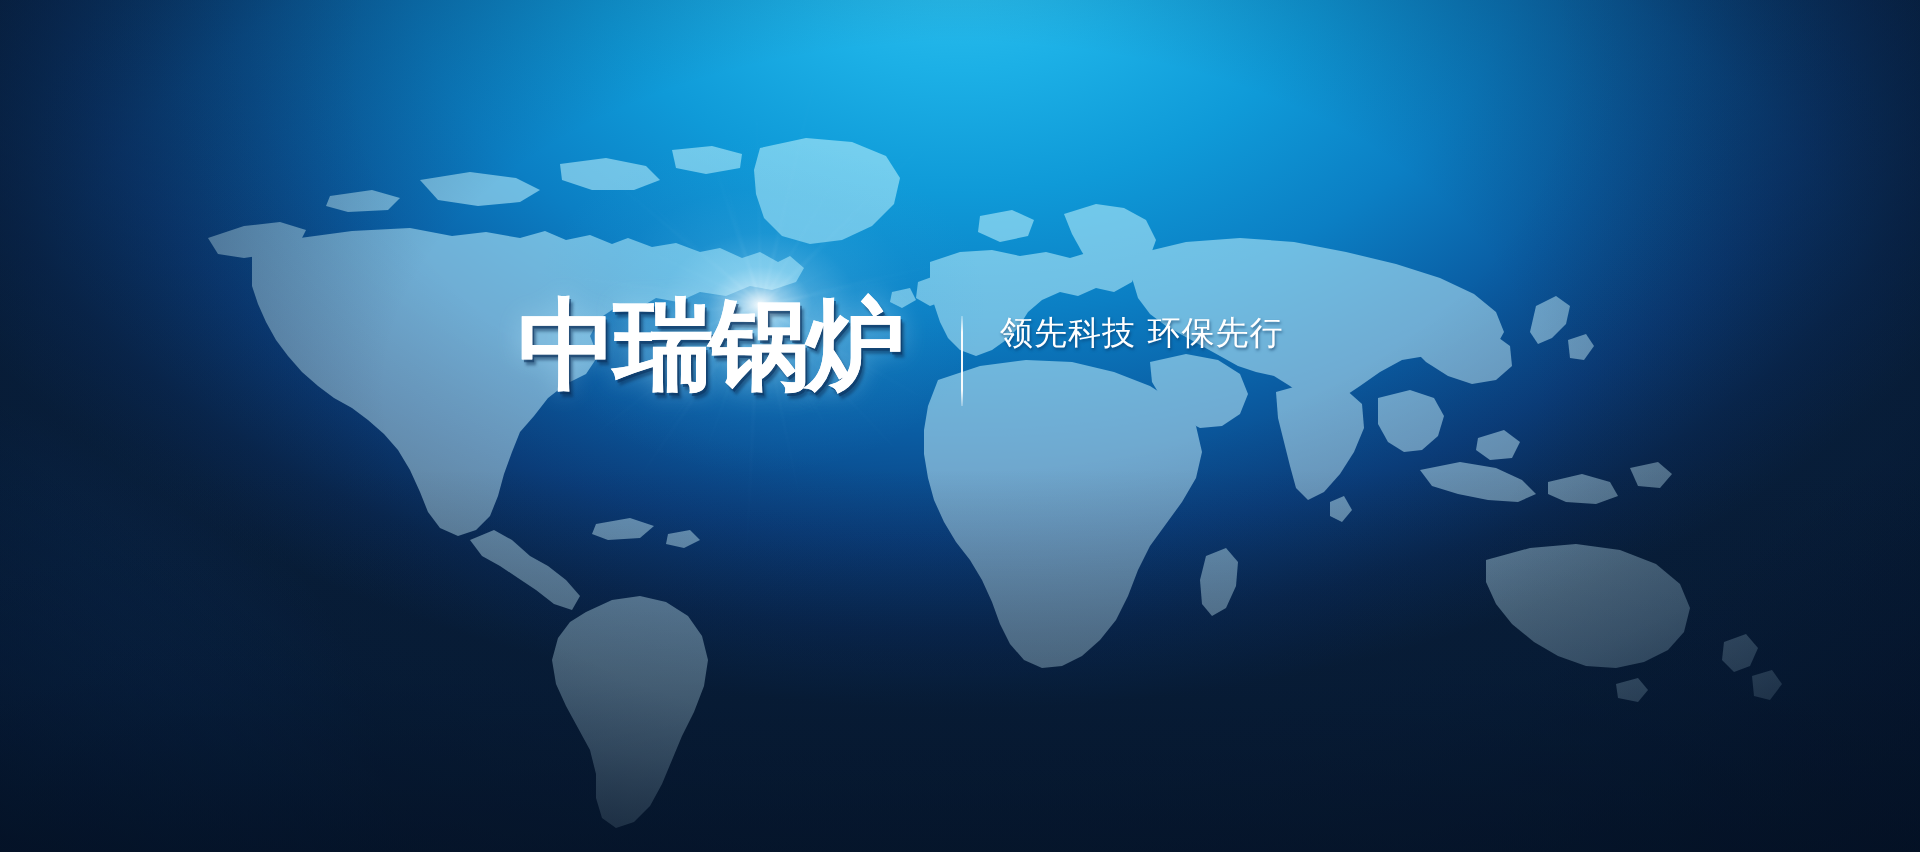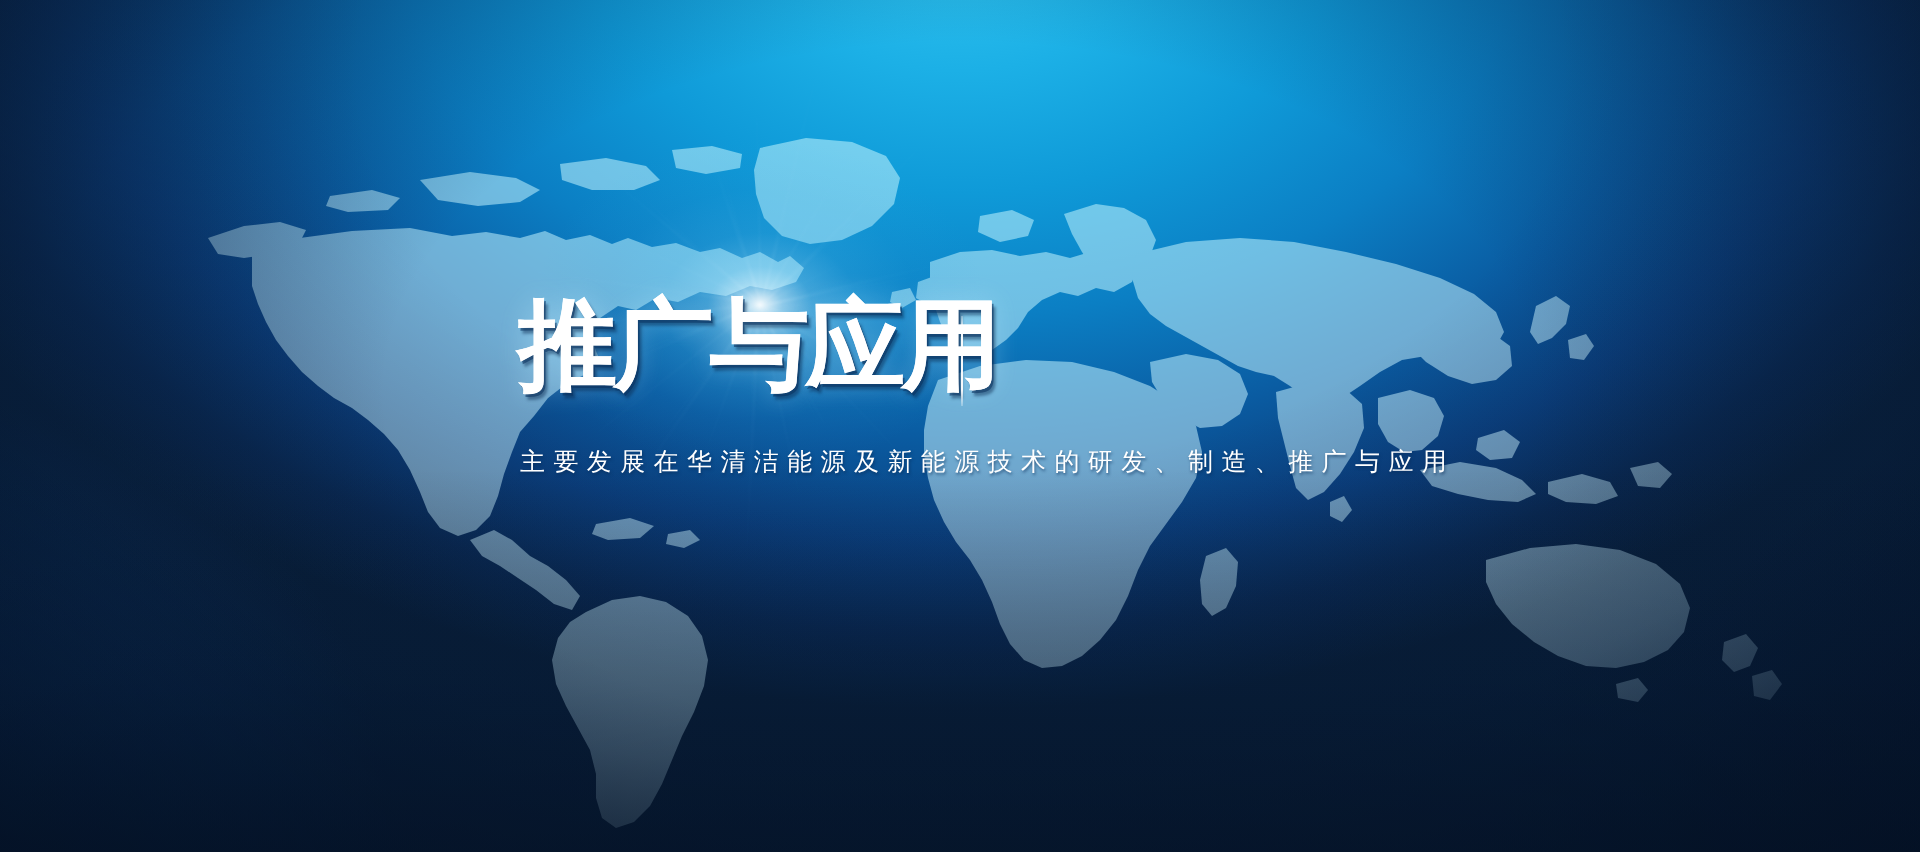--- a/index.html
+++ b/index.html
@@ -324,23 +324,23 @@
       <div class="ray" style="width: 224px; height: 1.9px; opacity: 0.24; transform: rotate(300.5deg);"></div>
       <div class="ray" style="width: 277px; height: 2.8px; opacity: 0.2; transform: rotate(315.1deg);"></div>
       <div class="ray" style="width: 330px; height: 1px; opacity: 0.15; transform: rotate(317.6deg);"></div>
       <div class="ray" style="width: 153px; height: 1.9px; opacity: 0.11; transform: rotate(332.2deg);"></div>
       <div class="ray" style="width: 206px; height: 2.8px; opacity: 0.26; transform: rotate(346.8deg);"></div>
       <div class="ray" style="width: 259px; height: 1px; opacity: 0.22; transform: rotate(349.4deg);"></div>
     </div>
   <div class="burst-core"></div>
 
   <div class="logo-block">
-    <div class="logo-text">推广与应用</div>
+    <div class="logo-text">中瑞锅炉</div>
   </div>
 
   <div class="divider"></div>
 
   <div class="slogan-block">
+    <div class="slogan-line1">领先科技  环保先行</div>
   </div>
 
-  <div class="tagline">主要发展在华清洁能源及新能源技术的研发、制造、推广与应用</div>
 
 </div>
 
 </body></html>

